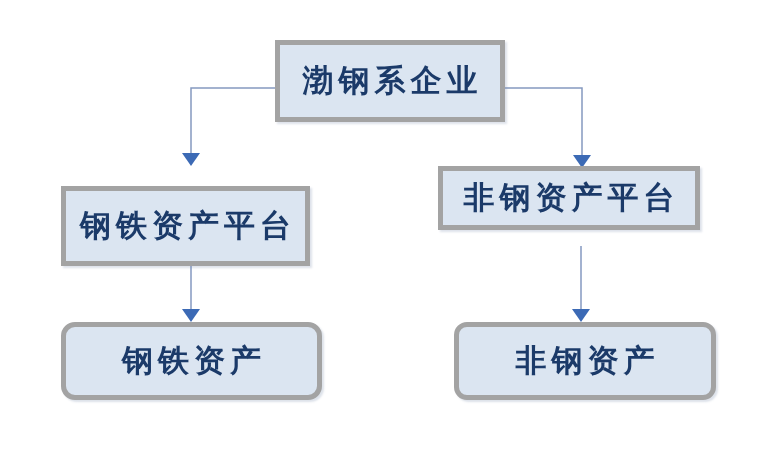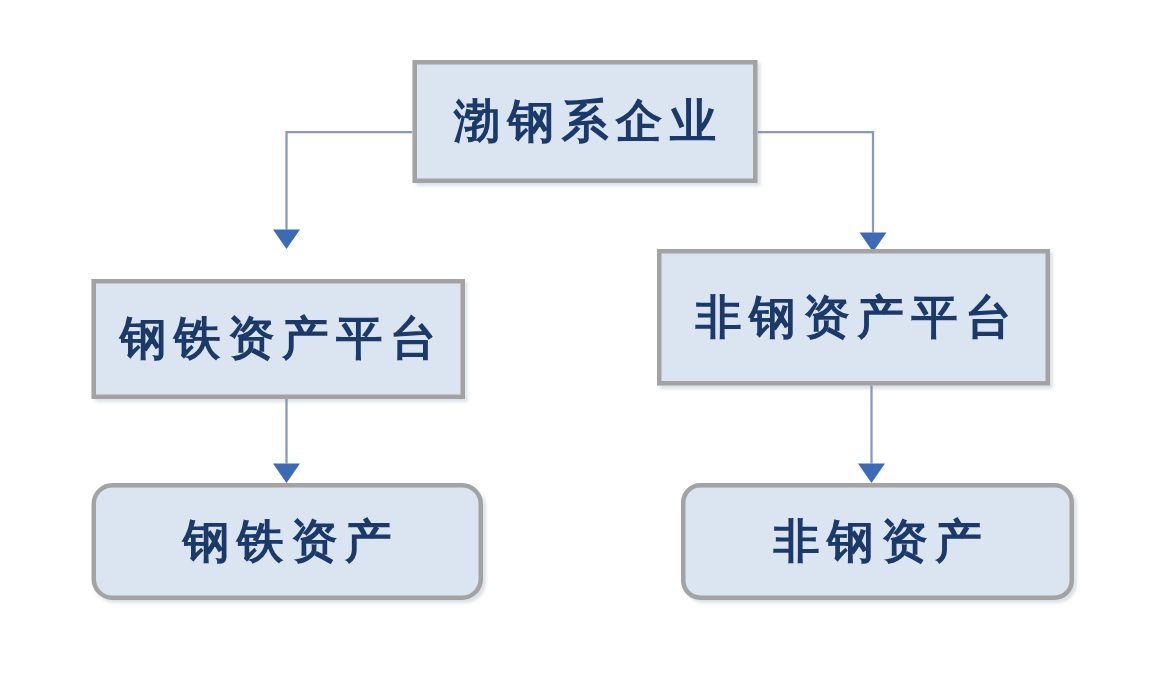--- a/index.html
+++ b/index.html
@@ -20,37 +20,37 @@
     left: 0;
     top: 0;
     z-index: 1;
     pointer-events: none;
   }
   .node {
     position: absolute;
     z-index: 2;
     box-sizing: border-box;
     background: #dbe5f1;
-    border: 3px solid #a3a3a3;
+    border: 5px solid #a3a3a3;
     display: flex;
     align-items: center;
     justify-content: center;
     box-shadow: 2px 2px 2px rgba(120,140,170,0.25);
   }
   .node-label {
     color: #1b3a69;
     font-weight: bold;
     font-size: 31px;
     letter-spacing: 5px;
     text-indent: 5px;
     white-space: nowrap;
   }
   .node-root      { left: 275px; top: 40px;  width: 230px; height: 82px; }
   .node-mid-left  { left: 61px;  top: 166px; width: 249px; height: 80px; margin-top: 20px; }
-  .node-mid-right { left: 438px; top: 166px; width: 262px; height: 91px; }
+  .node-mid-right { left: 438px; top: 166px; width: 262px; height: 64px; }
   .node-bot-left  { left: 61px;  top: 322px; width: 261px; height: 78px; border-radius: 14px; }
   .node-bot-right { left: 454px; top: 322px; width: 262px; height: 78px; border-radius: 13px; }
 
   .edge-line {
     fill: none;
     stroke: #8599c0;
     stroke-width: 1.5;
   }
   .edge-arrowhead {
     fill: #3c6ab5;

